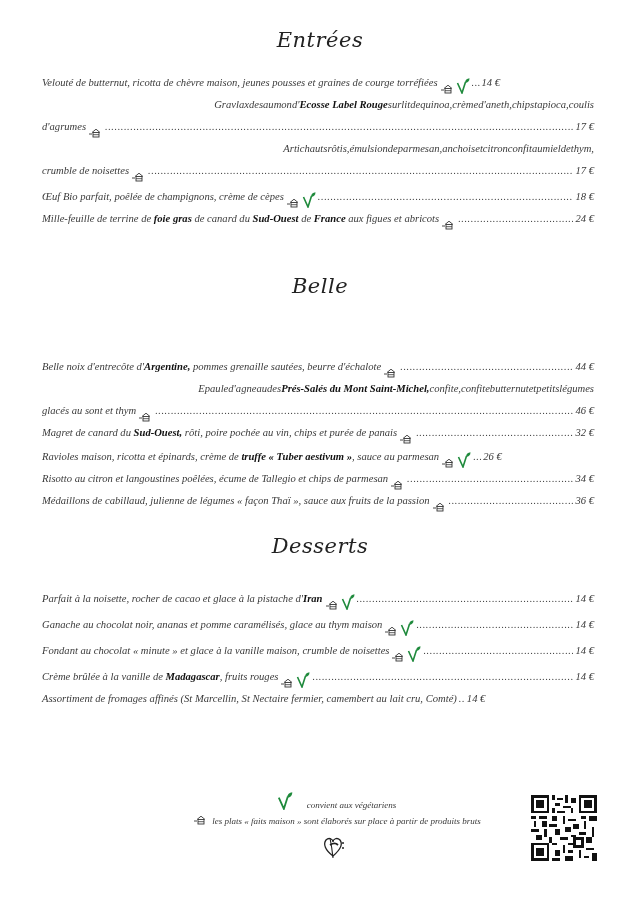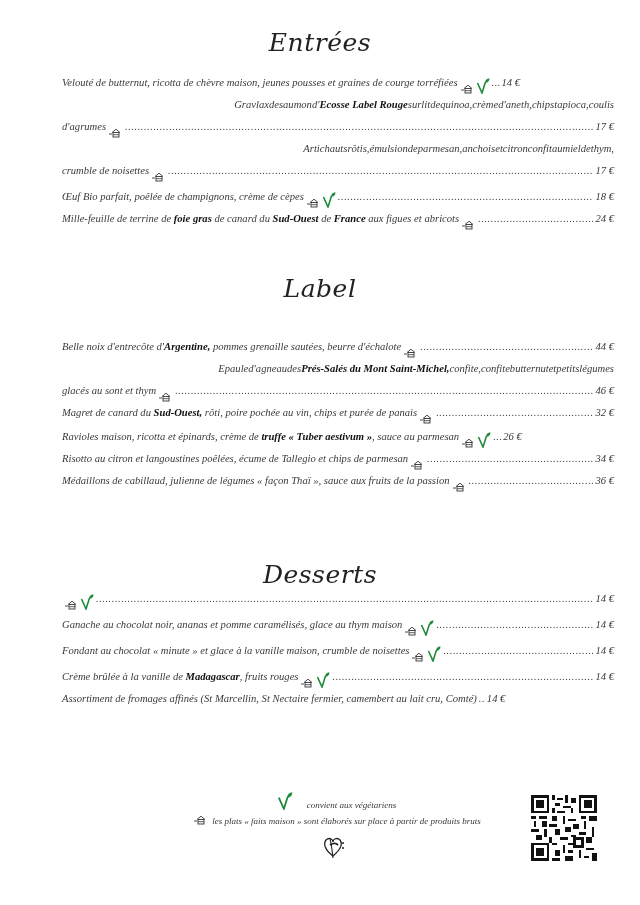--- a/index.html
+++ b/index.html
@@ -1,21 +1,21 @@
 <!DOCTYPE html>
 <html><head>
 <meta charset="utf-8">
 <style>
   html, body { margin:0; padding:0; background:#ffffff; }
   body { width:640px; height:905px; position:relative; overflow:hidden;
          font-family:"DejaVu Serif", serif; color:#3a3a3a; }
   .section-title { position:absolute; left:0; width:640px; text-align:center;
-         font-family:"DejaVu Serif", serif; font-style:italic; font-size:25px;
+         font-family:"DejaVu Serif", serif; font-style:italic; font-size:21px;
          color:#222; letter-spacing:0.5px; }
-  .menu { position:absolute; left:42px; width:552px;margin-left:20px; }
+  .menu { position:absolute; left:42px; width:552px; }
   .item { font-style:italic; font-size:10.6px; line-height:22px; color:#3a3a3a;
           font-family:"Liberation Serif", serif; }
   .row { display:flex; align-items:flex-end; white-space:nowrap; height:22px; }
   .row .txt { flex:0 0 auto; }
   .row .dots { flex:1 1 auto; overflow:hidden; margin:0 2px; height:22px; position:relative; }
   .row .dots::after { content:"...................................................................................................................................................................................................................................................................."; position:absolute; left:0; bottom:0; white-space:nowrap; letter-spacing:0.5px; }
   .row .price { flex:0 0 auto; }
   .just { text-align:justify; text-align-last:justify; line-height:22px; height:22px; overflow:hidden; white-space:nowrap; display:flex; justify-content:flex-end; }
   b { font-weight:bold; color:#111;font-family:Liberation Serif, serif; }
   .house { display:inline-block; width:12px; height:10px; margin:0 2px 0 3px; vertical-align:-1px; position:relative; }
@@ -131,22 +131,22 @@
     <span class="house">
         <svg width="12" height="10">
           <use href="#house"></use>
         </svg>
       </span>
     <span class="dots"></span>
     <span class="price">24 €</span>
   </div>
 </div>
 
-<div class="section-title" style="top:274px">Label</div>
-<div class="menu item" style="top:336px">
+<div class="section-title" style="top:274px">Belle</div>
+<div class="menu item" style="top:356px">
   <div class="row">
     <span class="txt"><span>Belle noix d'entrecôte d'</span><b>Argentine,</b><span> pommes grenaille sautées, beurre d'échalote</span></span>
     <span class="house">
         <svg width="12" height="10">
           <use href="#house"></use>
         </svg>
       </span>
     <span class="dots"></span>
     <span class="price">44 €</span>
   </div>
@@ -210,23 +210,24 @@
     <span class="house">
         <svg width="12" height="10">
           <use href="#house"></use>
         </svg>
       </span>
     <span class="dots"></span>
     <span class="price">36 €</span>
   </div>
 </div>
 
-<div class="section-title" style="top:560px">Desserts</div>
+<div class="section-title" style="top:534px">Desserts</div>
 <div class="menu item" style="top:584px">
   <div class="row" style="height:26px">
+    <span class="txt"><span>Parfait à la noisette, rocher de cacao et glace à la pistache d'</span><b>Iran</b></span>
     <span class="house">
         <svg width="12" height="10">
           <use href="#house"></use>
         </svg>
       </span>
     <span class="veg"><svg width="14" height="16">
           <use href="#veg"></use>
         </svg></span>
     <span class="dots"></span>
     <span class="price">14 €</span>

